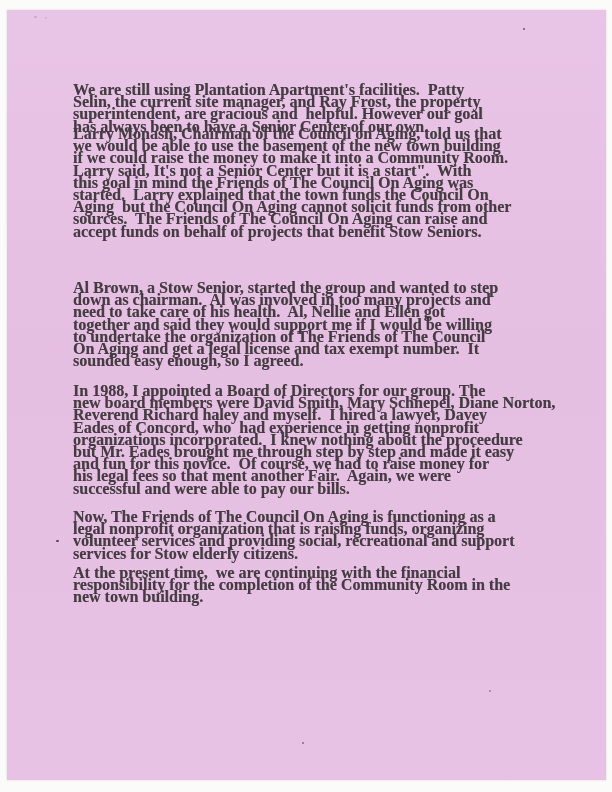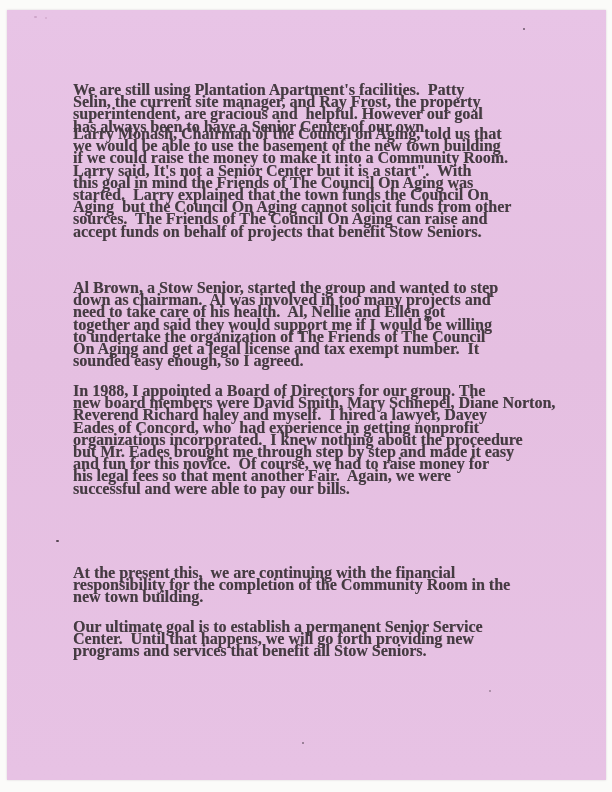--- a/index.html
+++ b/index.html
@@ -81,26 +81,27 @@
 sounded easy enough, so I agreed.</div>
     <div class="para p4">In 1988, I appointed a Board of Directors for our group. The
 new board members were David Smith, Mary Schnepel, Diane Norton,
 Reverend Richard haley and myself.  I hired a lawyer, Davey
 Eades of Concord, who  had experience in getting nonprofit
 organizations incorporated.  I knew nothing about the proceedure
 but Mr. Eades brought me through step by step and made it easy
 and fun for this novice.  Of course, we had to raise money for
 his legal fees so that ment another Fair.  Again, we were
 successful and were able to pay our bills.</div>
-    <div class="para p6">At the present this,  we are continuing with the financial
+    <div class="para p5">Now, The Friends of The Council On Aging is functioning as a
+legal nonprofit organization that is raising funds, organizing
+volunteer services and providing social, recreational and support
+services for Stow elderly citizens.</div>
+    <div class="para p6">At the present time,  we are continuing with the financial
 responsibility for the completion of the Community Room in the
 new town building.</div>
-    <div class="para p7">Our ultimate goal is to establish a permanent Senior Service
-Center.  Until that happens, we will go forth providing new
-programs and services that benefit all Stow Seniors.</div>
   </div>
   <div class="speck speck-a"></div>
   <div class="speck speck-b"></div>
   <div class="speck speck-c"></div>
   <div class="speck speck-d"></div>
   <div class="speck speck-e"></div>
   <div class="speck speck-f"></div>
 </div>
 
 </body></html>

